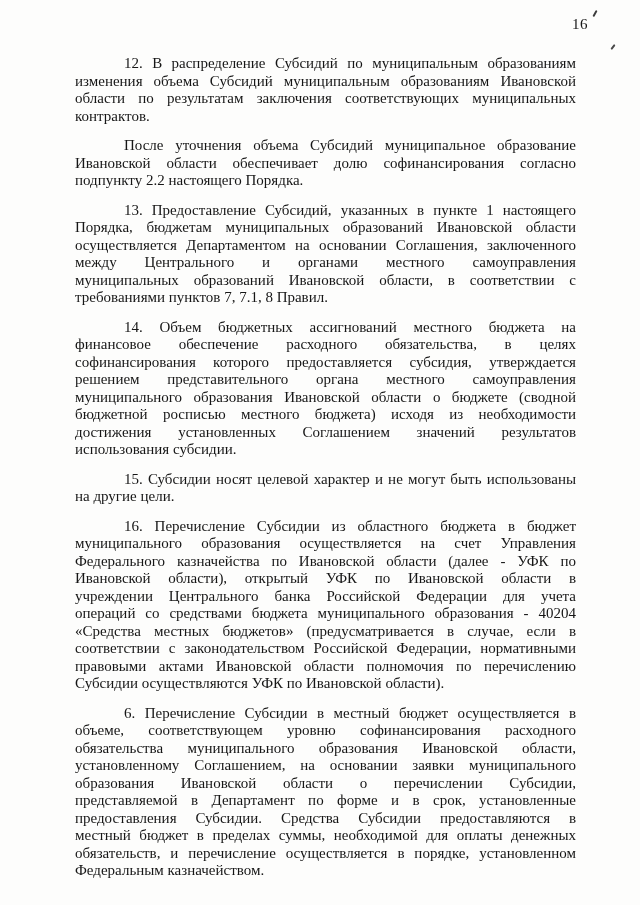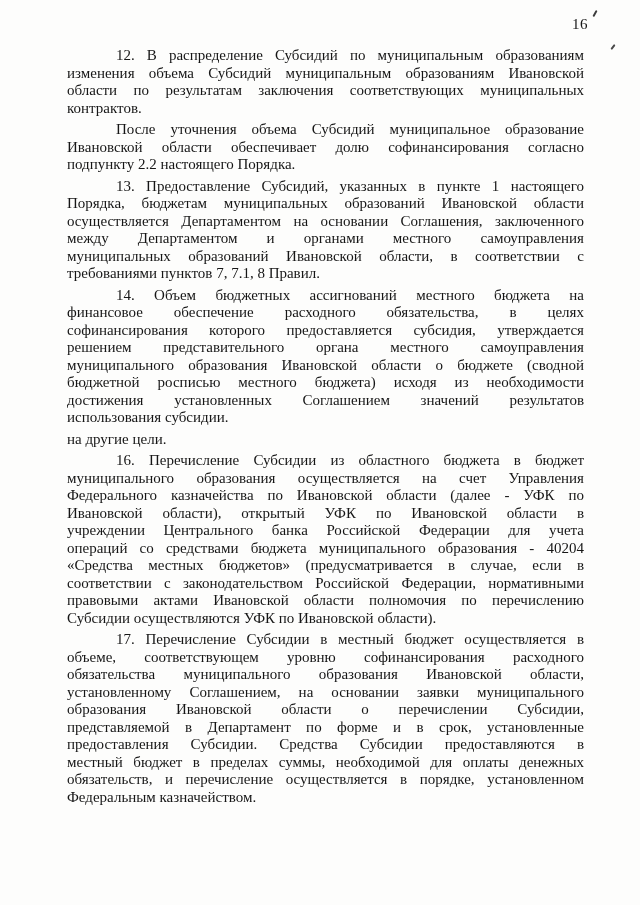--- a/index.html
+++ b/index.html
@@ -28,21 +28,21 @@
   }
   .doc-text {
     position: absolute;
     left: 63px;
     top: 43px;
     width: 525px;
     font-size: 15px;
     line-height: 17.5px;
   }
   .paragraph {
-    margin: 4px;
+    margin: 12px;
     padding: 0;
   }
   .line {
     text-align: justify;
     text-align-last: justify;
     white-space: normal;
     overflow: hidden;
     height: 17.5px;
   }
   .line.first {
@@ -91,51 +91,52 @@
       </div>
       <div class="paragraph">
         <div class="line first">После уточнения объема Субсидий муниципальное образование</div>
         <div class="line">Ивановской области обеспечивает долю софинансирования согласно</div>
         <div class="line last">подпункту 2.2 настоящего Порядка.</div>
       </div>
       <div class="paragraph">
         <div class="line first">13. Предоставление Субсидий, указанных в пункте 1 настоящего</div>
         <div class="line">Порядка, бюджетам муниципальных образований Ивановской области</div>
         <div class="line">осуществляется Департаментом на основании Соглашения, заключенного</div>
-        <div class="line">между Департаментом и органами местного самоуправления</div>
+        <div class="line">между Центрального и органами местного самоуправления</div>
         <div class="line">муниципальных образований Ивановской области, в соответствии с</div>
         <div class="line last">требованиями пунктов 7, 7.1, 8 Правил.</div>
       </div>
       <div class="paragraph">
         <div class="line first">14. Объем бюджетных ассигнований местного бюджета на</div>
         <div class="line">финансовое обеспечение расходного обязательства, в целях</div>
         <div class="line">софинансирования которого предоставляется субсидия, утверждается</div>
         <div class="line">решением представительного органа местного самоуправления</div>
         <div class="line">муниципального образования Ивановской области о бюджете (сводной</div>
         <div class="line">бюджетной росписью местного бюджета) исходя из необходимости</div>
         <div class="line">достижения установленных Соглашением значений результатов</div>
         <div class="line last">использования субсидии.</div>
       </div>
       <div class="paragraph">
+        <div class="line first">15. Субсидии носят целевой характер и не могут быть использованы</div>
         <div class="line last">на другие цели.</div>
       </div>
       <div class="paragraph">
         <div class="line first">16. Перечисление Субсидии из областного бюджета в бюджет</div>
         <div class="line">муниципального образования осуществляется на счет Управления</div>
         <div class="line">Федерального казначейства по Ивановской области (далее - УФК по</div>
         <div class="line">Ивановской области), открытый УФК по Ивановской области в</div>
         <div class="line">учреждении Центрального банка Российской Федерации для учета</div>
         <div class="line">операций со средствами бюджета муниципального образования - 40204</div>
         <div class="line">«Средства местных бюджетов» (предусматривается в случае, если в</div>
         <div class="line">соответствии с законодательством Российской Федерации, нормативными</div>
         <div class="line">правовыми актами Ивановской области полномочия по перечислению</div>
         <div class="line last">Субсидии осуществляются УФК по Ивановской области).</div>
       </div>
       <div class="paragraph">
-        <div class="line first">17. Перечисление Субсидии в местный бюджет осуществляется в</div>
+        <div class="line first">6. Перечисление Субсидии в местный бюджет осуществляется в</div>
         <div class="line">объеме, соответствующем уровню софинансирования расходного</div>
         <div class="line">обязательства муниципального образования Ивановской области,</div>
         <div class="line">установленному Соглашением, на основании заявки муниципального</div>
         <div class="line">образования Ивановской области о перечислении Субсидии,</div>
         <div class="line">представляемой в Департамент по форме и в срок, установленные</div>
         <div class="line">предоставления Субсидии. Средства Субсидии предоставляются в</div>
         <div class="line">местный бюджет в пределах суммы, необходимой для оплаты денежных</div>
         <div class="line">обязательств, и перечисление осуществляется в порядке, установленном</div>
         <div class="line last">Федеральным казначейством.</div>
       </div>

